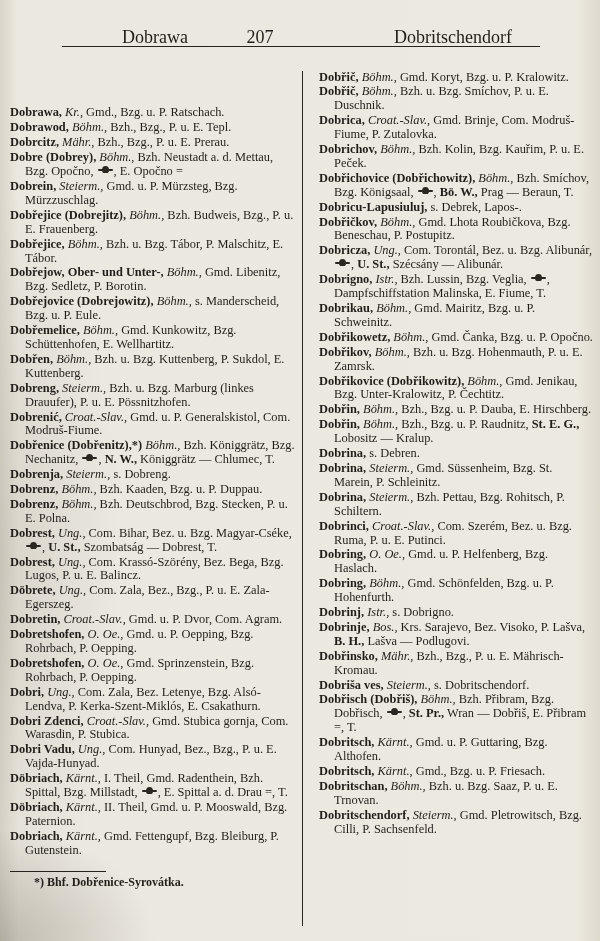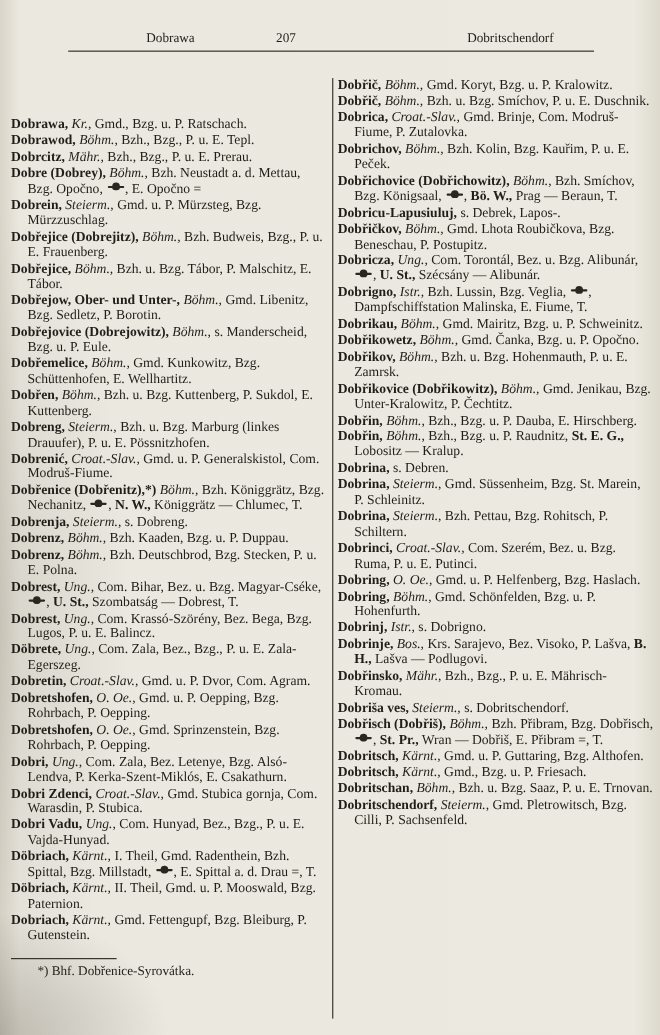--- a/index.html
+++ b/index.html
@@ -10,55 +10,55 @@
     box-sizing:border-box;
     background:
       radial-gradient(220px 160px at 0% 100%, rgba(70,64,52,.28), rgba(70,64,52,0) 70%),
       radial-gradient(160px 500px at 0% 60%, rgba(90,84,70,.14), rgba(90,84,70,0) 75%),
       linear-gradient(90deg,#d9d5c9 0,#ebe8df 3%,#ece9e0 96%,#ddd9cd 100%),
       #ebe8df;
     color:#211e19;
     font-family:"Liberation Serif","DejaVu Serif",serif;
     overflow:hidden;
   }
-  .running-head{position:absolute;top:27px;left:0;width:100%;height:18px;font-size:12px;text-decoration:underline;}
+  .running-head{position:absolute;top:27px;left:0;width:100%;height:18px;font-size:18px;text-decoration:underline;}
   .rh-item{position:absolute;transform:translateX(-50%);white-space:nowrap;}
   .rh-left{left:155px;}
   .rh-center{left:260px;}
-  .rh-right{left:464px;}
+  .rh-right{left:453px;}
   .header-rule{position:absolute;top:46px;left:62px;width:478px;height:0;border-top:1.6px solid #26231d;}
   .columns{
     position:absolute;top:55px;left:10px;right:6px;bottom:0;
     display:flex;align-items:center;
   }
   .col{
     width:50%;box-sizing:border-box;
     font-size:12.4px;line-height:13.9px;
     text-align:left;
   }
   .col-left{padding-right:7px;}
-  .col-right{border-left:1.4px solid #2b2822;padding-left:4px;height:855px;font-family:Liberation Serif, serif;}
+  .col-right{border-left:1.4px solid #2b2822;padding-left:16px;height:855px;font-family:Liberation Serif, serif;}
   .entry{padding-left:15px;text-indent:-15px;margin:0 0 1px 0;}
   .seg-b{font-weight:700;}
   .seg-i{font-style:italic;}
   .rail-icon{
     display:inline-block;position:relative;width:15px;height:8px;
     vertical-align:baseline;margin:0 1px;
   }
   .rail-icon::before{
     content:"";position:absolute;left:4px;top:-1px;width:7px;height:7px;
     background:#2a2620;border-radius:55% 55% 45% 45%/60% 60% 40% 40%;
   }
   .rail-icon::after{
     content:"";position:absolute;left:0;right:0;top:2px;height:2px;
     background:#2a2620;border-radius:2px;
   }
   .footnote{margin-top:13px;}
   .footnote-rule{width:96px;border-top:1.2px solid #26231d;margin-bottom:4px;}
-  .footnote-text{padding-left:24px;font-size:12px;}
+  .footnote-text{padding-left:24px;font-size:12px;font-weight:bold;}
 </style>
 </head>
 <body>
 
 <div class="page">
   <div class="running-head">
     <span class="rh-item rh-left">Dobrawa</span>
     <span class="rh-item rh-center">207</span>
     <span class="rh-item rh-right">Dobritschendorf</span>
   </div>

